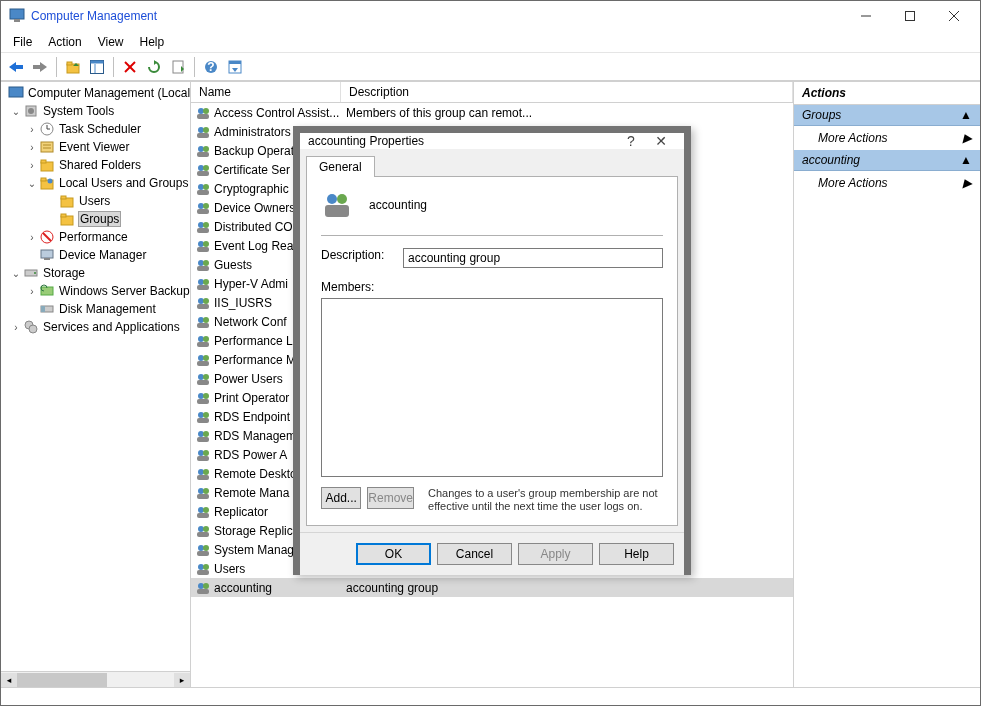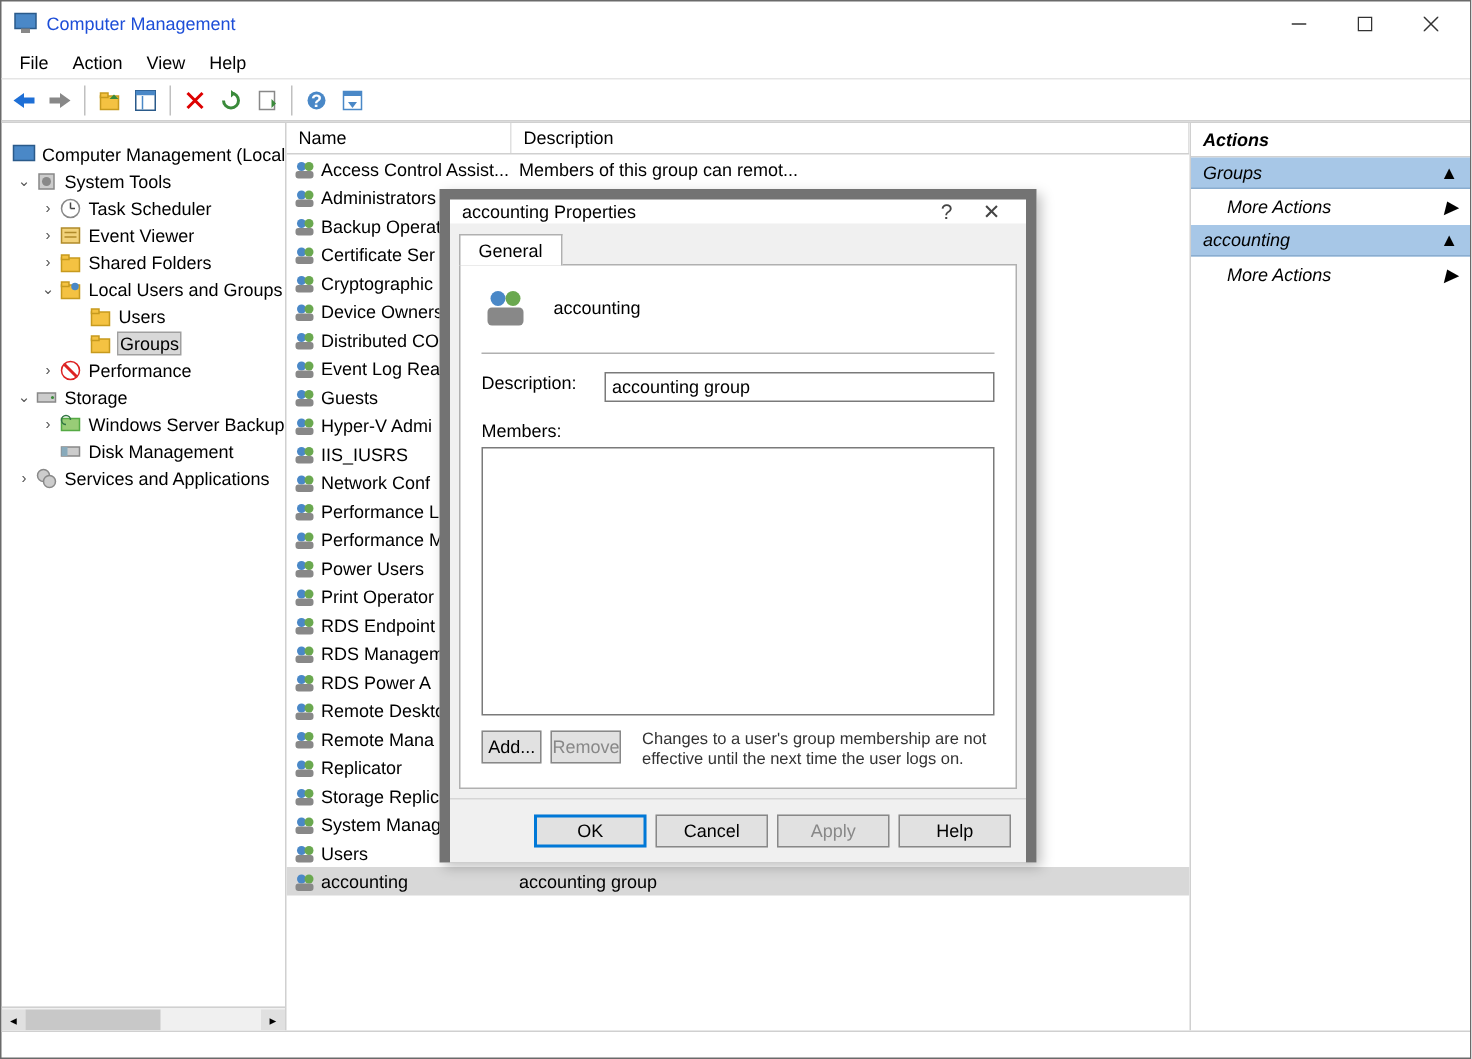--- a/index.html
+++ b/index.html
@@ -9,21 +9,21 @@
 .titlebar .icon { width: 16px; height: 16px; margin: 0 6px 0 4px; }
 .titlebar .title { flex: 1; color: #1d4ed8; }
 .titlebar .win-controls { display: flex; }
 .titlebar .win-controls div { width: 44px; height: 30px; display: flex; align-items: center; justify-content: center; color:#555; }
 .menubar { height: 22px; display: flex; align-items: center; padding: 0 4px; border-bottom:1px solid #e5e5e5;}
 .menubar .menu-item { padding: 2px 8px; }
 .toolbar { height: 28px; border-bottom: 1px solid #d0d0d0; display: flex; align-items: center; padding: 0 4px; gap:2px; }
 .toolbar .tb-btn { width: 22px; height: 22px; display:flex; align-items:center; justify-content:center; }
 .toolbar .sep { width:1px; height:20px; background:#c0c0c0; margin:0 3px; }
 .main-area { flex:1; display:flex; border-top:1px solid #d0d0d0; overflow:hidden; }
-.tree-pane { width: 190px; border-right:1px solid #d0d0d0; overflow:auto; padding:12px 0; position:relative; }
+.tree-pane { width: 190px; border-right:1px solid #d0d0d0; overflow:auto; padding:2px 0; position:relative; }
 .tree-item { display:flex; align-items:center; height:18px; white-space:nowrap; padding-left:4px; }
 .tree-item .exp { width:14px; text-align:center; color:#555; font-size:10px; }
 .tree-item .exp.hidden { visibility:hidden; }
 .tree-item .nicon { width:16px; height:16px; margin-right:4px; display:flex; align-items:center; justify-content:center; }
 .tree-item.selected span.label { background:#d8d8d8; outline:1px solid #a0a0a0; padding:0 1px; }
 .tree-pane .hscroll { position:absolute; bottom:0; left:0; right:0; height:16px; background:#f0f0f0; border-top:1px solid #d0d0d0; display:flex; align-items:center;}
 .hscroll .thumb { position:absolute; left:16px; width:90px; height:14px; background:#c8c8c8; top:1px;}
 .hscroll .ar { width:16px; height:14px; background:#e0e0e0; display:flex; align-items:center; justify-content:center; font-size:9px;}
 .hscroll .ar.right { position:absolute; right:0; }
 .list-pane { flex:1; border-right:1px solid #d0d0d0; overflow:auto; }
@@ -255,20 +255,30 @@
       <div class="tree-item" style="padding-left:24px">
           <span class="exp">›</span>
           <span class="nicon">
             <svg width="16" height="16">
               <circle cx="8" cy="8" r="6" fill="#fff" stroke="#d22"></circle>
               <line x1="4" y1="4" x2="12" y2="12" stroke="#d22" stroke-width="2"></line>
             </svg>
           </span>
           <span class="label">Performance</span>
         </div>
+      <div class="tree-item" style="padding-left:24px">
+          <span class="exp hidden">·</span>
+          <span class="nicon">
+            <svg width="16" height="16">
+              <rect x="2" y="3" width="12" height="8" fill="#bcd" stroke="#678"></rect>
+              <rect x="5" y="11" width="6" height="2" fill="#888"></rect>
+            </svg>
+          </span>
+          <span class="label">Device Manager</span>
+        </div>
       <div class="tree-item" style="padding-left:8px">
           <span class="exp">⌄</span>
           <span class="nicon">
             <svg width="16" height="16">
               <rect x="2" y="5" width="12" height="6" fill="#ccc" stroke="#888"></rect>
               <circle cx="12" cy="8" r="1" fill="#3a8a3a"></circle>
             </svg>
           </span>
           <span class="label">Storage</span>
         </div>

